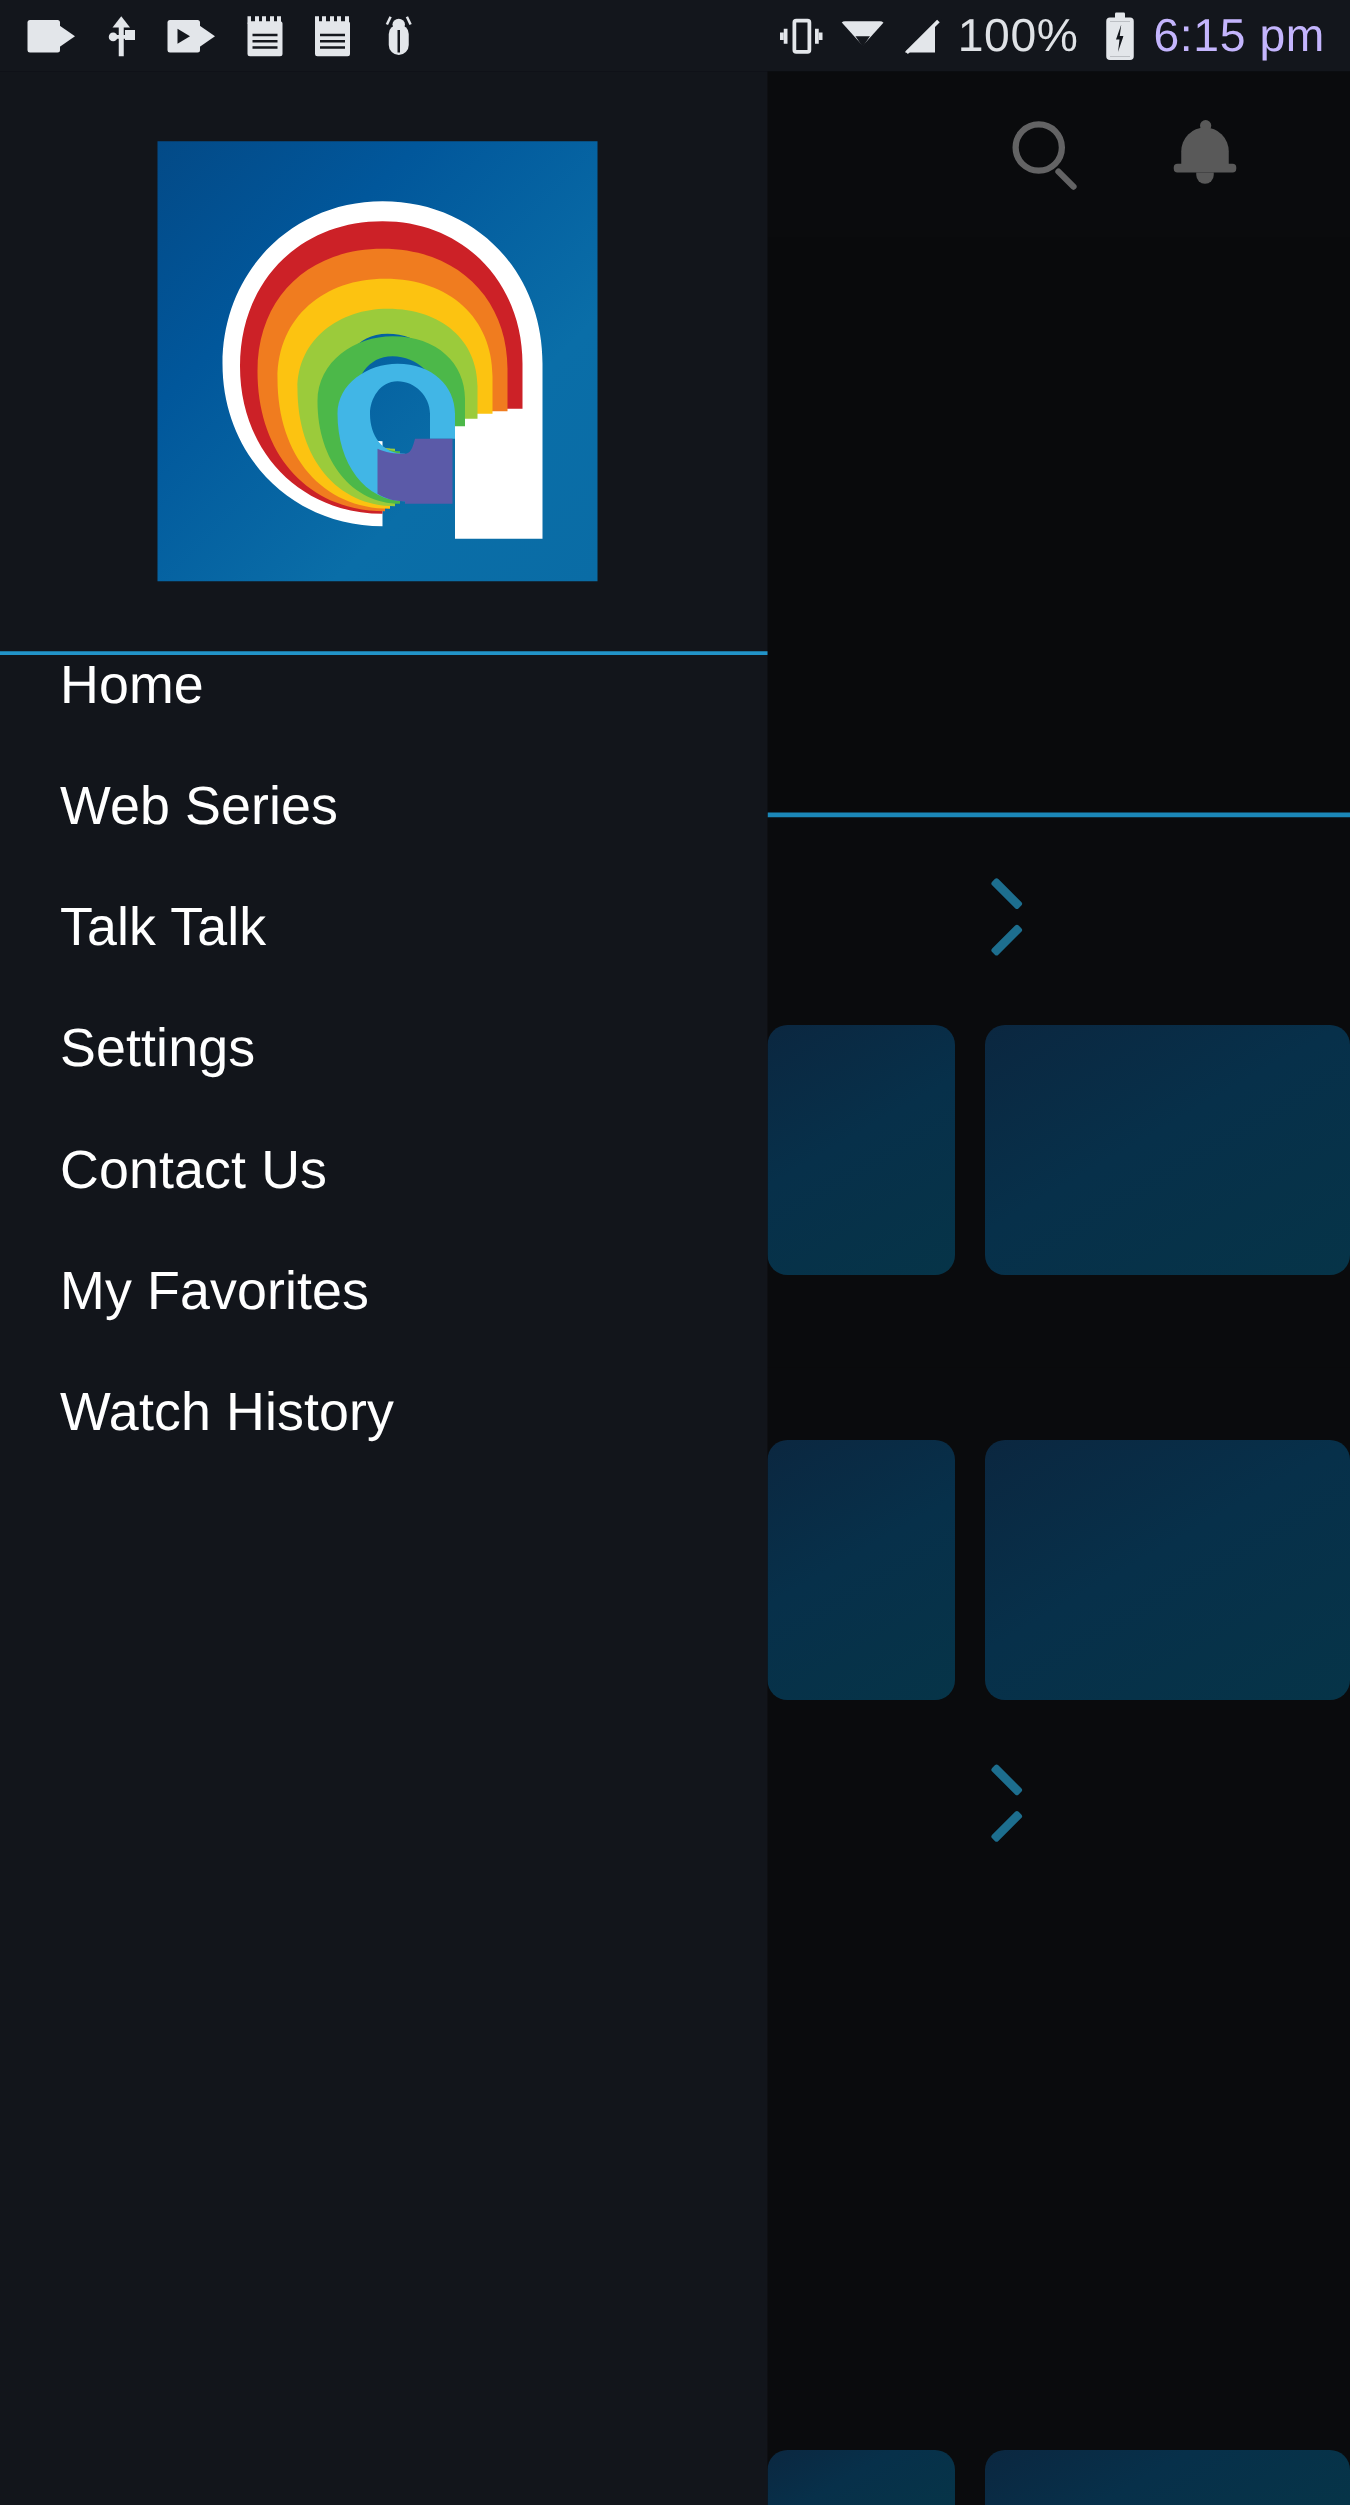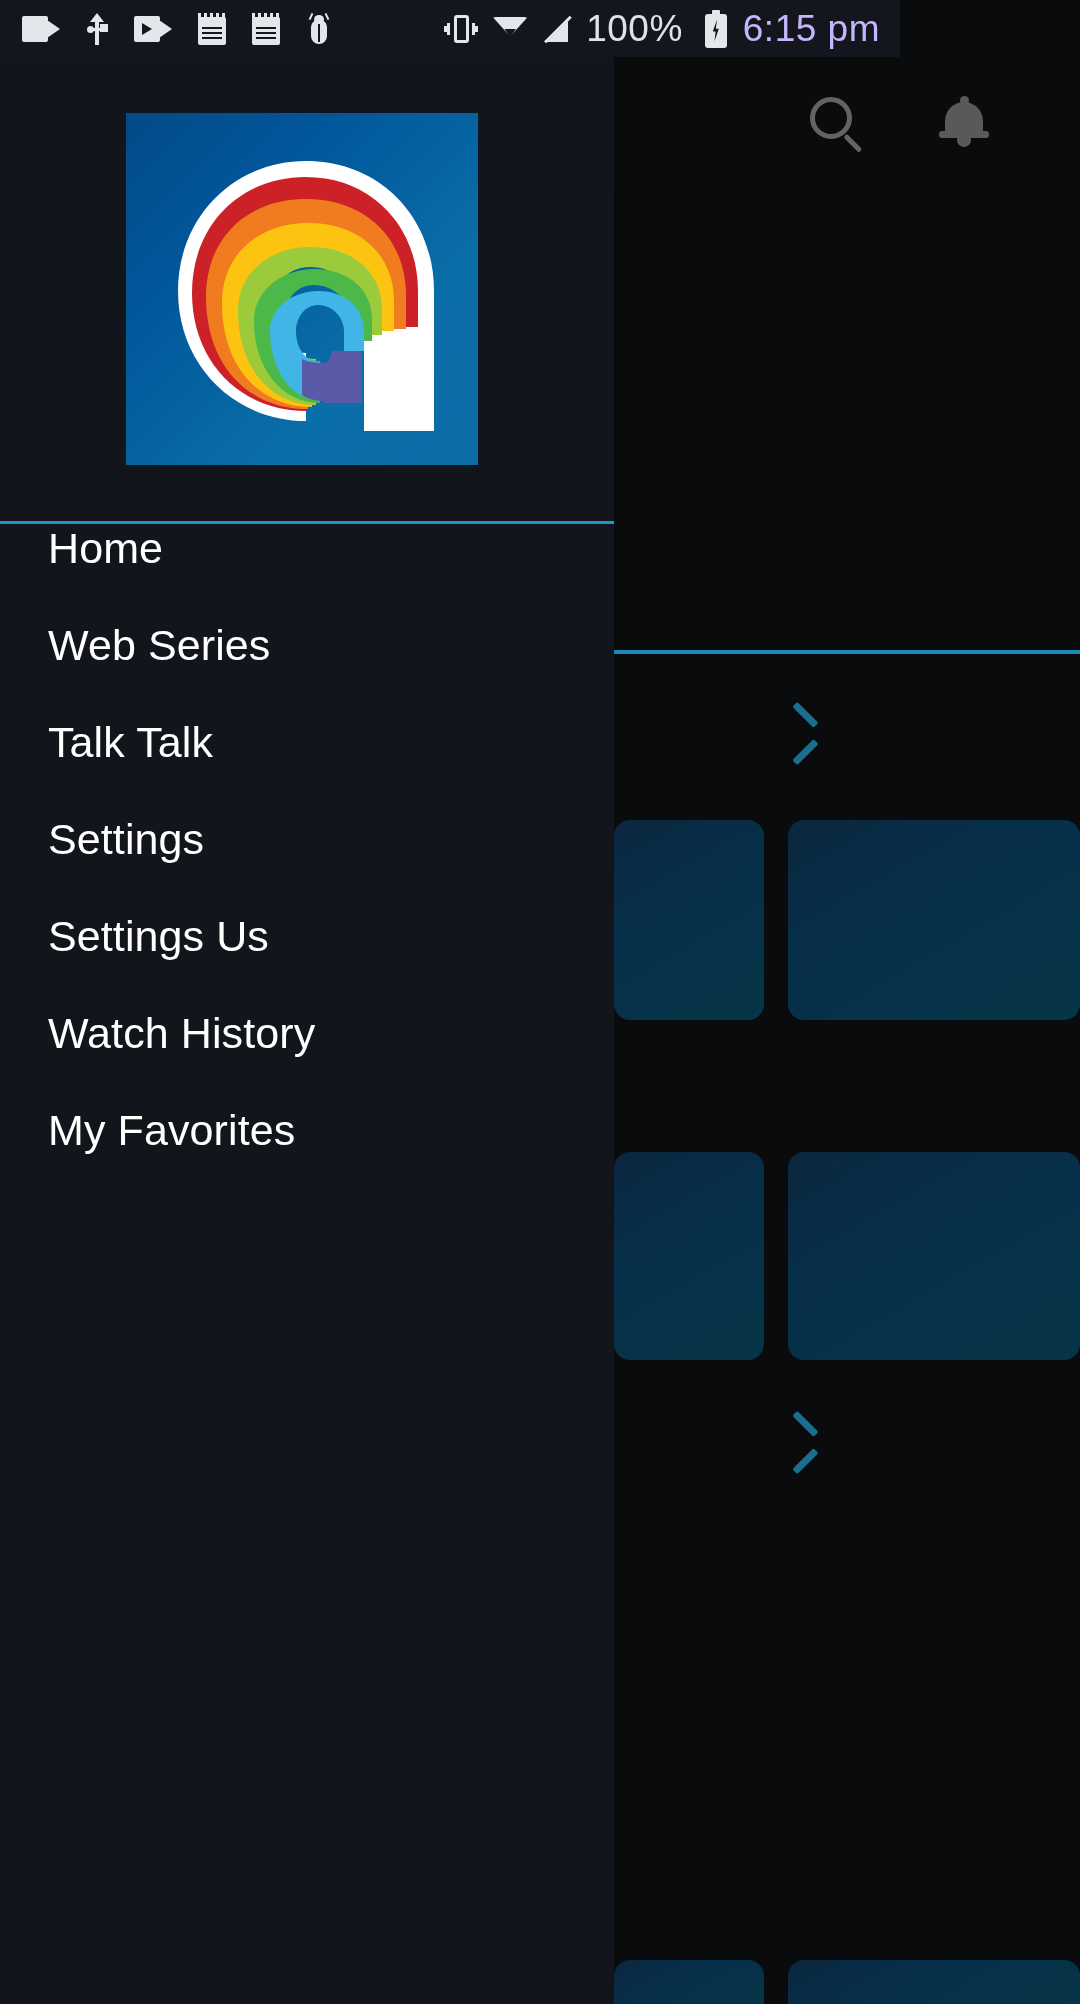--- a/index.html
+++ b/index.html
@@ -97,21 +97,21 @@
   }
   #thumb-1 { left:614px; top:820px;  width:150px; height:200px; }
   #thumb-2 { left:788px; top:820px;  width:292px; height:200px; }
   #thumb-3 { left:614px; top:1152px; width:150px; height:208px; }
   #thumb-4 { left:788px; top:1152px; width:292px; height:208px; }
   #thumb-5 { left:614px; top:1960px; width:150px; height:44px;  border-radius:16px 16px 0 0; }
   #thumb-6 { left:788px; top:1960px; width:292px; height:44px;  border-radius:16px 16px 0 0; }
 
   
   #statusbar {
-    position:absolute; left:0; top:0; width:900px; height:57px;
+    position:absolute; left:0; top:0; width:1080px; height:57px;
     background:#13161c;
     display:flex; align-items:center;
     z-index:40;
   }
   #sb-left { display:flex; align-items:center; gap:26px; padding-left:22px; }
   #sb-right {
     display:flex; align-items:center; gap:14px;
     margin-left:auto; padding-right:20px;
   }
   .sbi { position:relative; display:block; }
@@ -314,27 +314,27 @@
       <div class="menu-item">
         <span class="menu-label">Web Series</span>
       </div>
       <div class="menu-item">
         <span class="menu-label">Talk Talk</span>
       </div>
       <div class="menu-item">
         <span class="menu-label">Settings</span>
       </div>
       <div class="menu-item">
-        <span class="menu-label">Settings Us</span>
+        <span class="menu-label">Contact Us</span>
+      </div>
+      <div class="menu-item">
+        <span class="menu-label">My Favorites</span>
       </div>
       <div class="menu-item">
         <span class="menu-label">Watch History</span>
-      </div>
-      <div class="menu-item">
-        <span class="menu-label">My Favorites</span>
       </div>
     </div>
   </div>
 
   <div id="statusbar">
     <div id="sb-left">
       <span class="sbi ic-cam">
         <i class="body"></i>
           <i class="lens"></i>
       </span>

